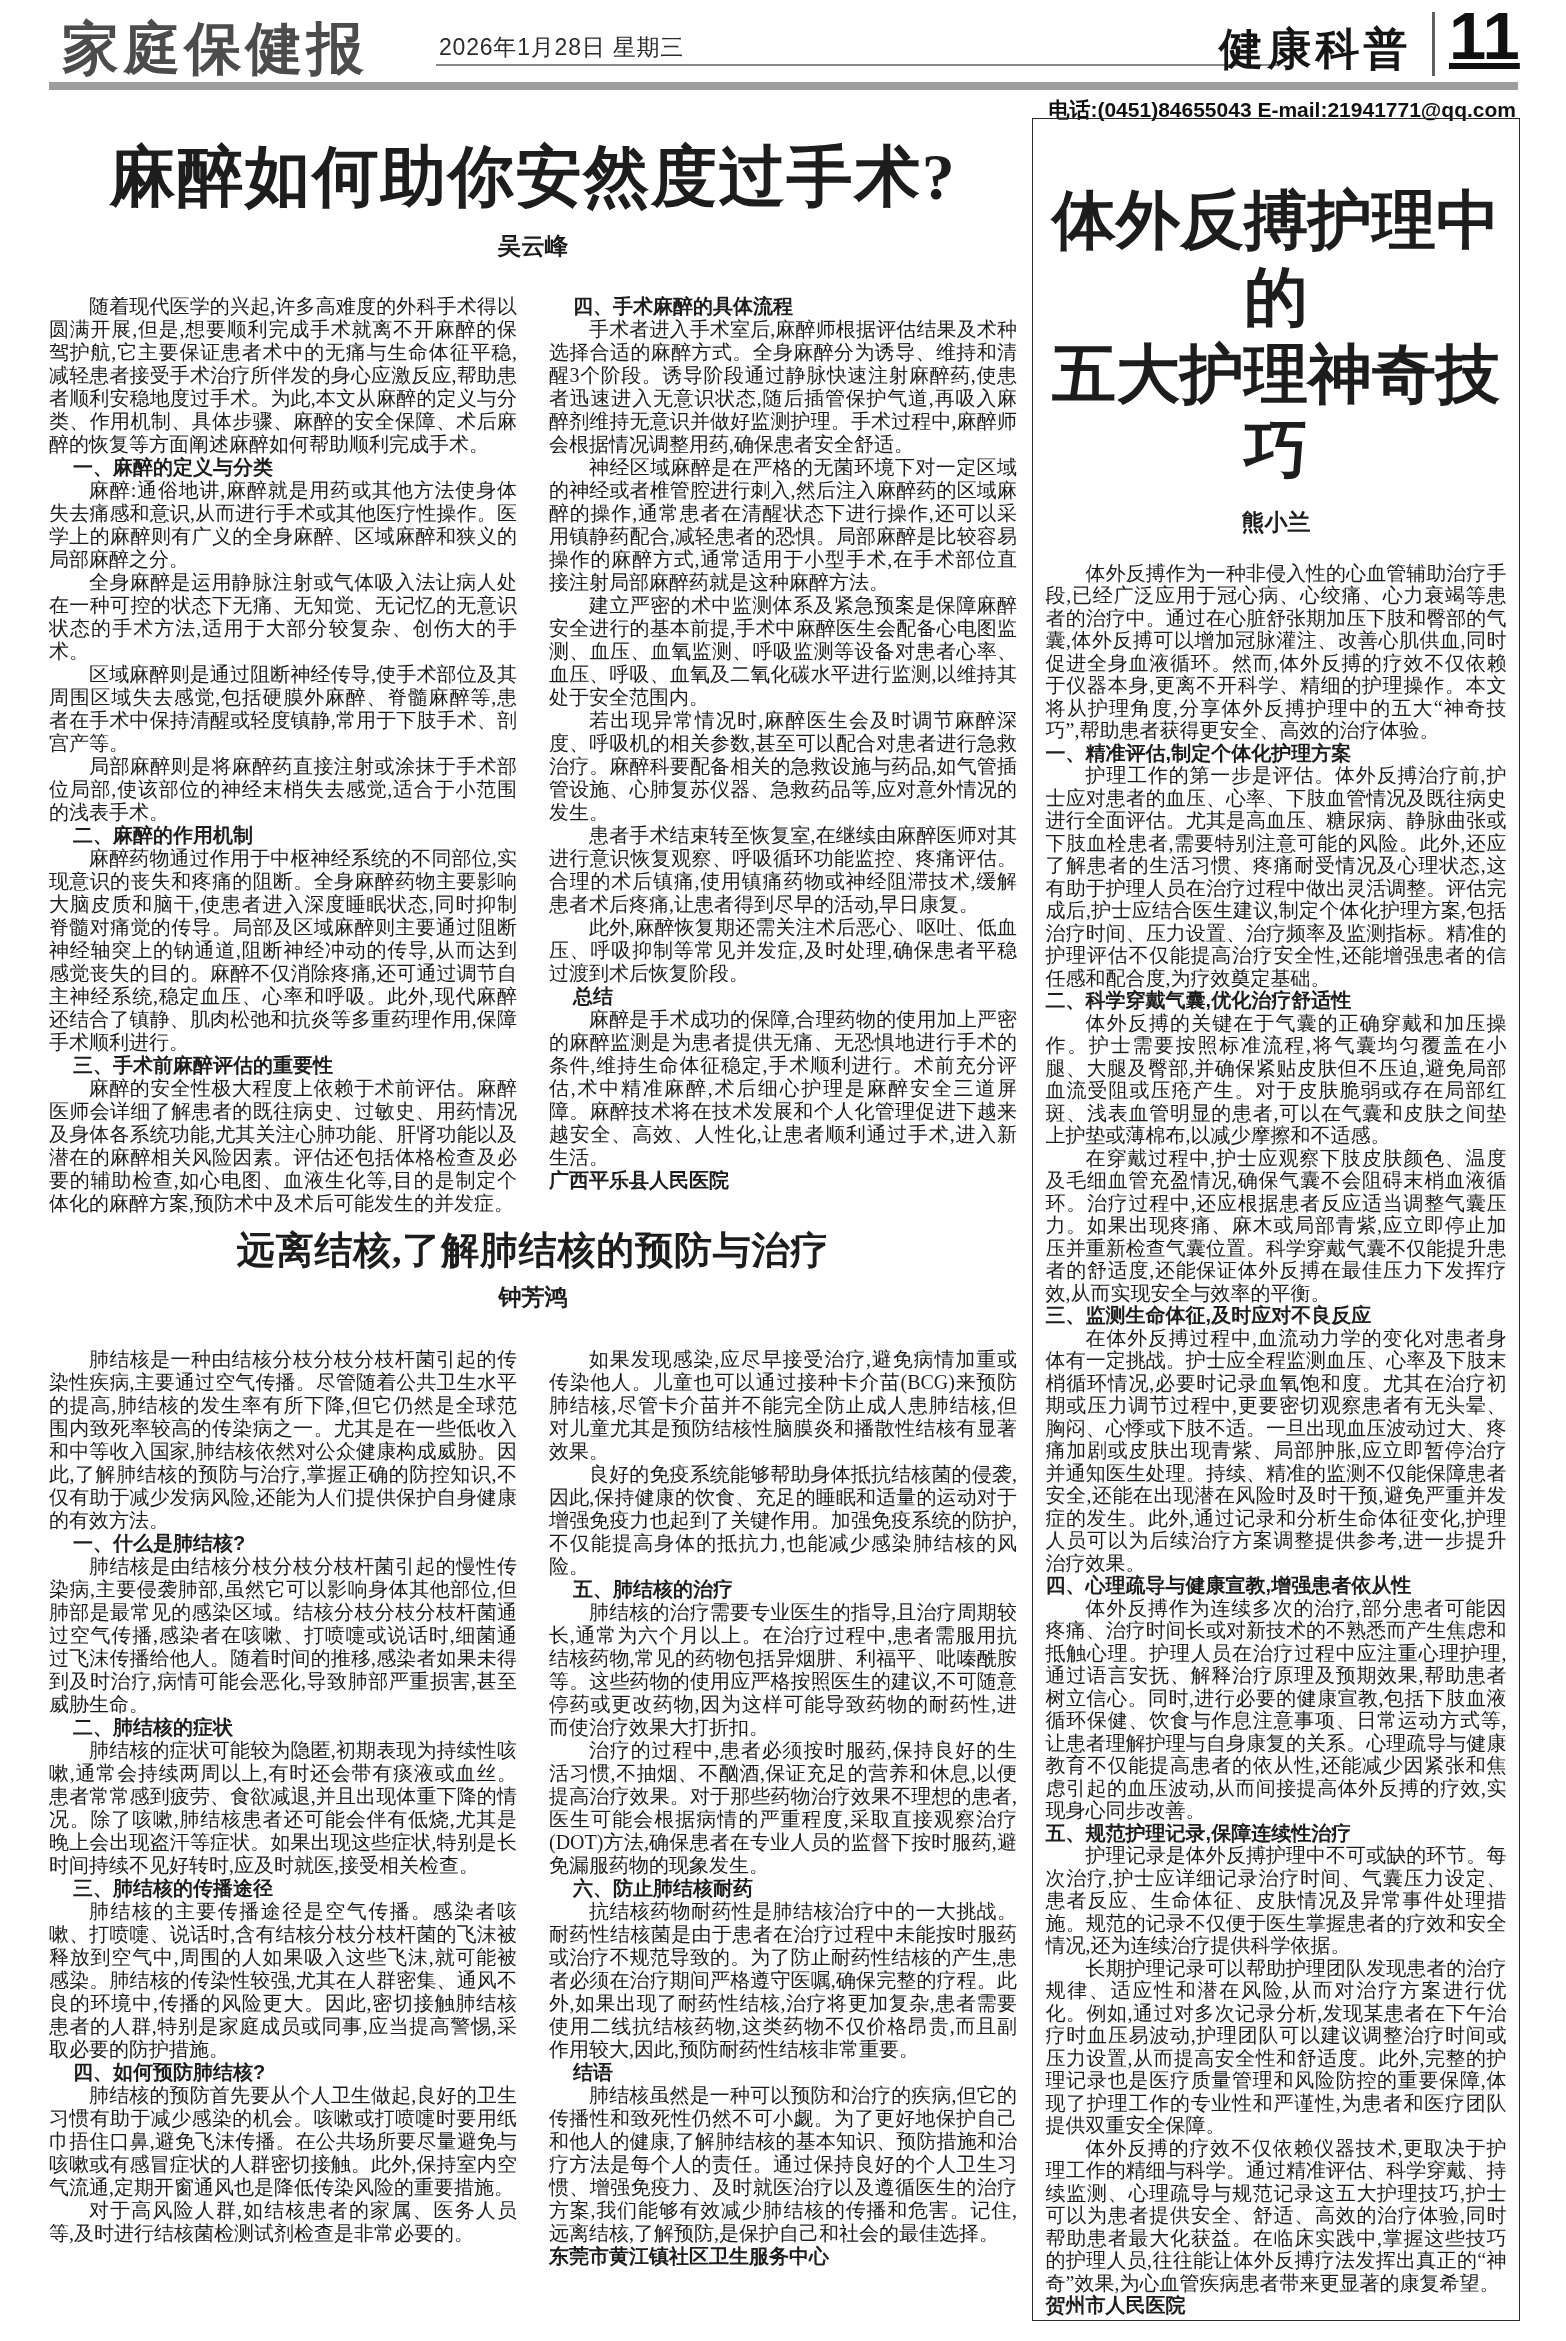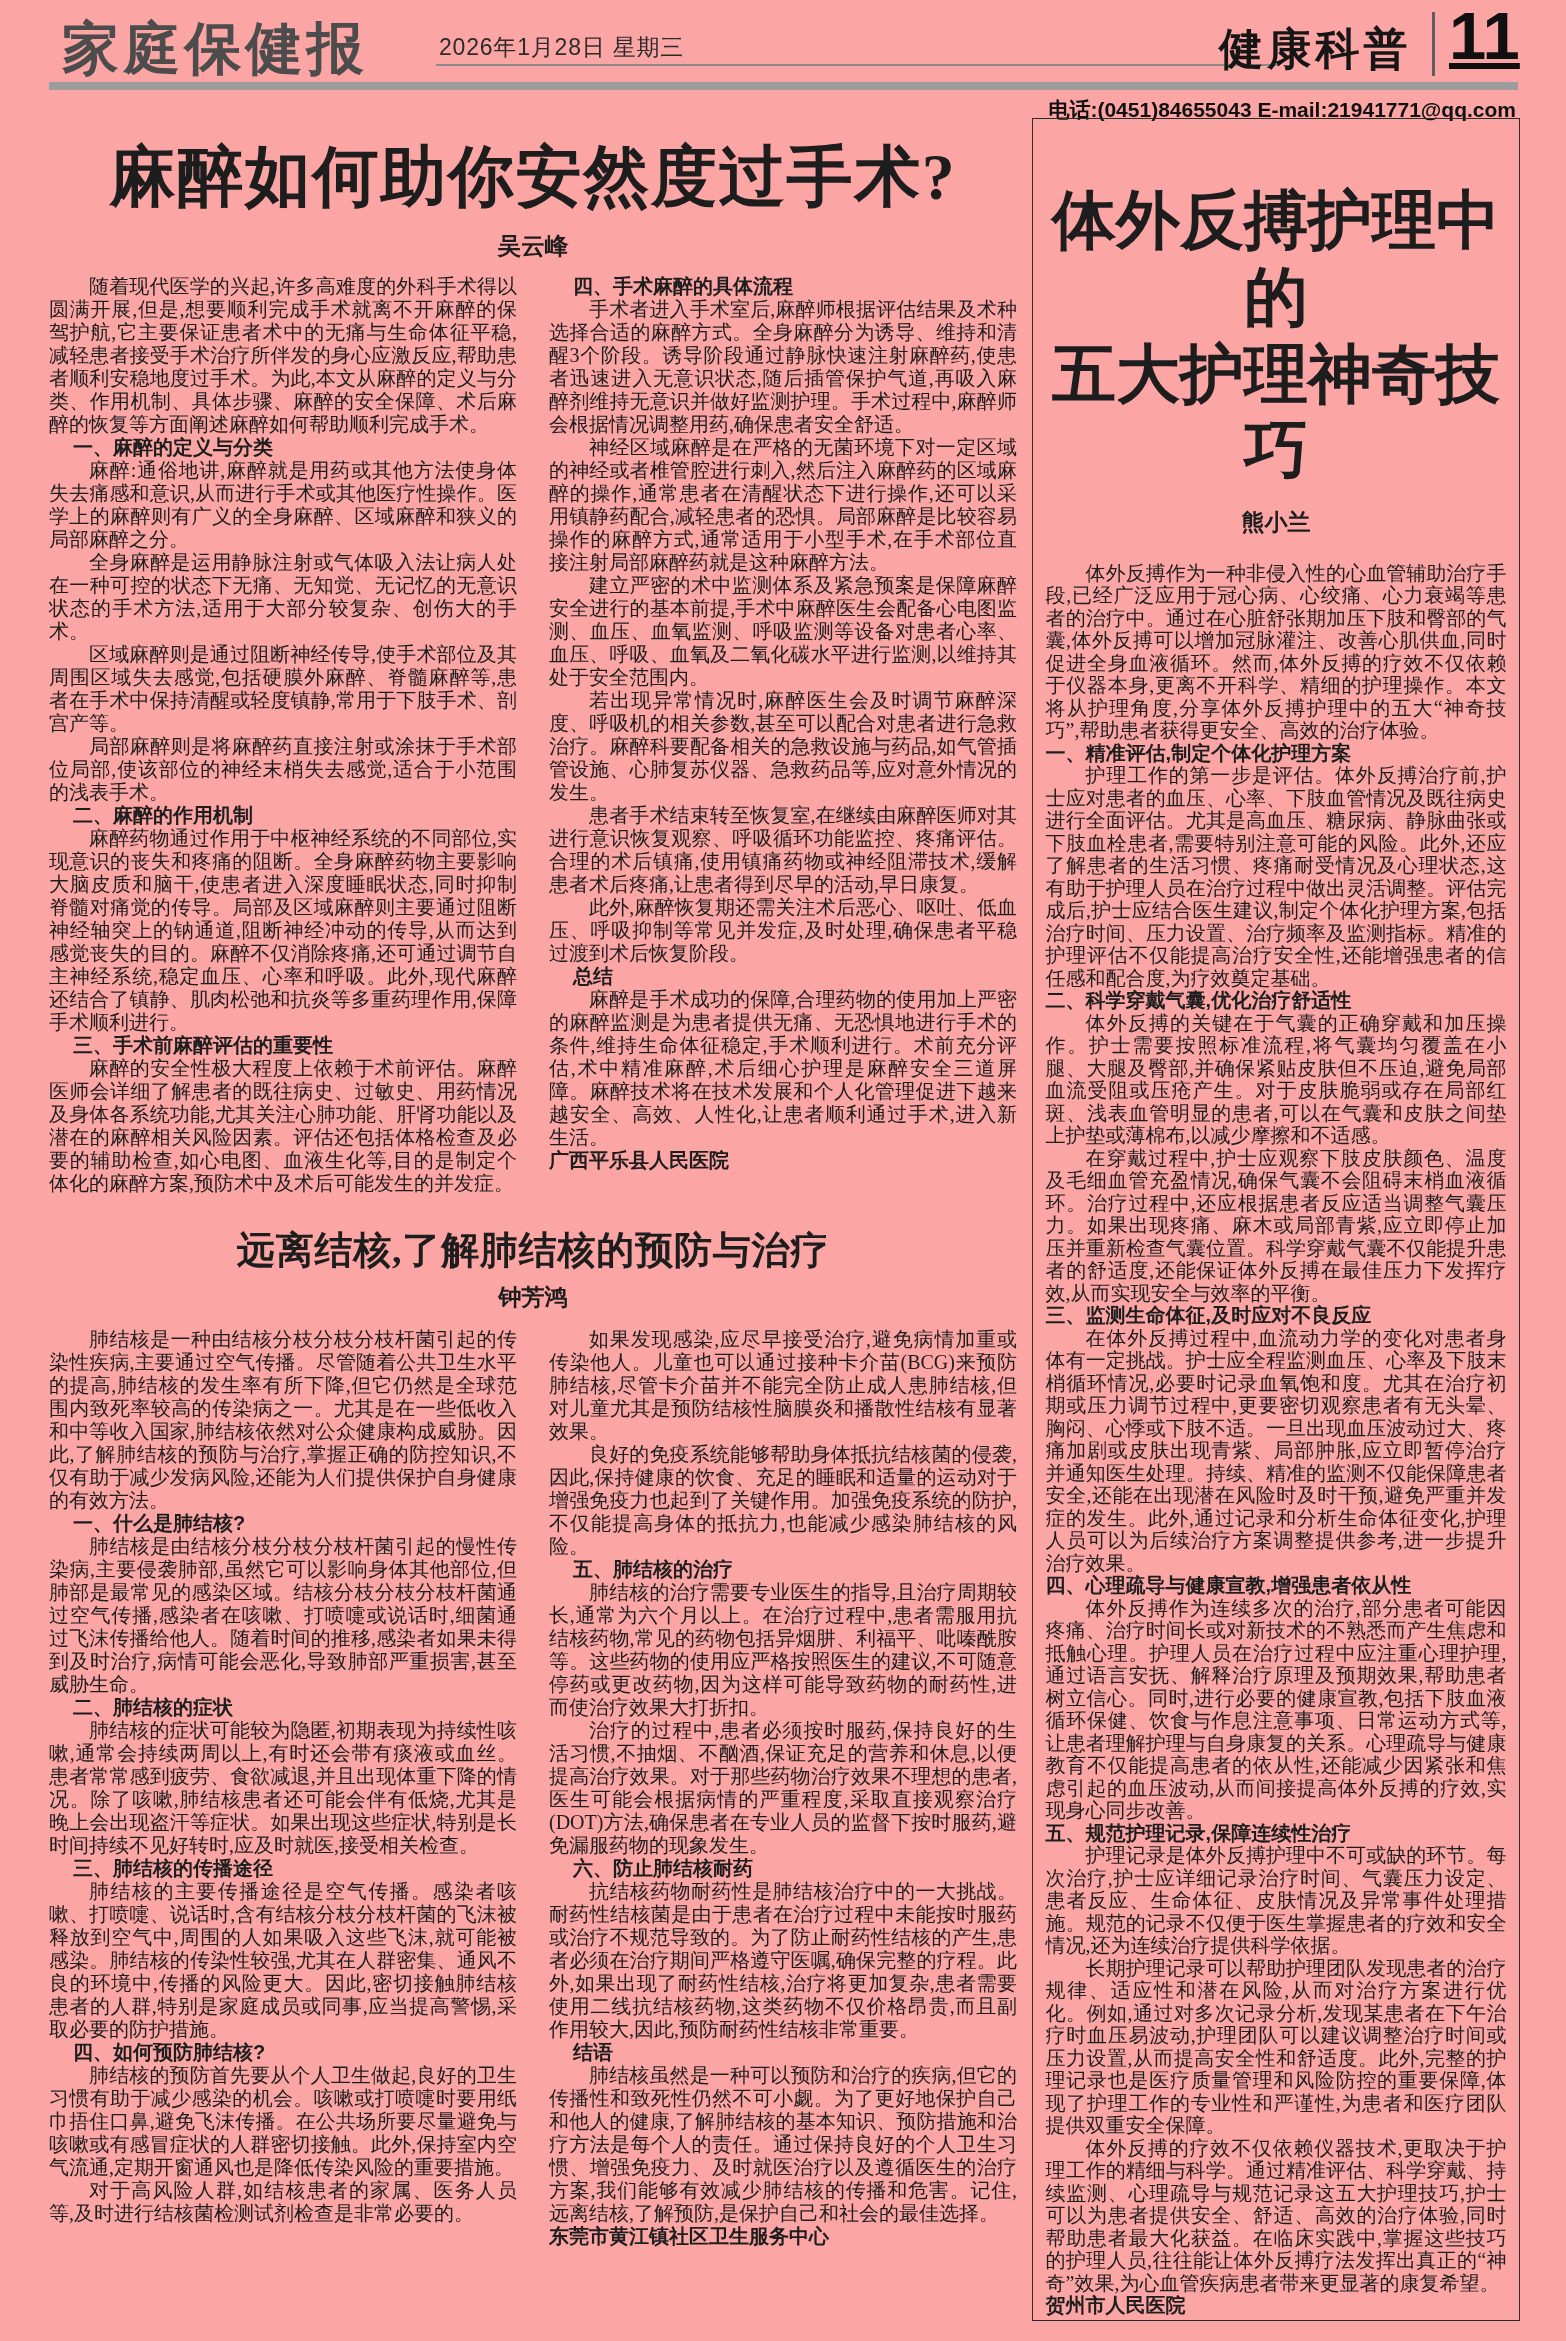--- a/index.html
+++ b/index.html
@@ -1,19 +1,19 @@
 <!DOCTYPE html>
 <html lang="zh" style="font-size:13.5px"><head>
 <meta charset="utf-8">
 <style>
   html,body{margin:0;padding:0;}
   body{background:#e9e9e7;}
   .page{
     position:relative;width:1566px;height:2342px;margin:0 auto;
-    background:#fca5a5;color:#1d1d1d;overflow:hidden;
+    background:#ffffff;color:#1d1d1d;overflow:hidden;
     font-family:"Liberation Serif","DejaVu Serif",serif;
   }
   
   .paper-name{position:absolute;left:62px;top:20px;font-size:57px;font-weight:900;
     color:#4c4c4c;letter-spacing:4.2px;line-height:1;}
   .masthead-date{position:absolute;left:439px;top:32px;font-size:23px;color:#2b2b2b;
     font-family:"Liberation Sans","DejaVu Sans",sans-serif;letter-spacing:0.8px;}
   .date-rule{position:absolute;left:436px;top:64px;width:842px;height:1.7px;background:#8a8a8a;}
   .section-title{position:absolute;left:1219px;top:20px;font-size:44px;color:#161616;
     letter-spacing:4.2px;font-weight:600;}
@@ -23,21 +23,21 @@
   .thick-rule{position:absolute;left:49px;top:82px;width:1469px;height:7.6px;background:#9d9d9d;}
   .contact{position:absolute;right:50px;top:96px;font-size:21px;font-weight:700;color:#111;
     font-family:"Liberation Sans","DejaVu Sans",sans-serif;}
   
   .p{margin:0;text-indent:2em;text-align:justify;}
   .h{margin:0;text-indent:1.2em;font-weight:bold;text-align:left;
      font-family:"Liberation Sans","DejaVu Sans",sans-serif;}
   .byline{margin:0;text-align:left;font-weight:bold;padding-right:0.3em;
      font-family:"Liberation Sans","DejaVu Sans",sans-serif;}
   .cols{display:flex;gap:32px;}
-  .colx{width:468px;font-size:20px;line-height:23px;}
+  .colx{width:468px;font-size:20px;line-height:23px;margin-top:20px;}
   
   .a1{position:absolute;left:49px;top:125px;width:968px;}
   .a1-title{margin:16px;text-align:center;font-size:66px;font-weight:bold;letter-spacing:1.7px;line-height:1.1;}
   .a1-author{margin:8.4px 0 13.5px;text-align:center;font-size:23.6px;font-weight:bold;
      font-family:"Liberation Sans","DejaVu Sans",sans-serif;}
   
   .ecp-box{position:absolute;left:1032px;top:118px;width:488px;height:2203px;
      border:1.7px solid #2b2b2b;box-sizing:border-box;padding:0 12.6px;}
   .ecp-title{margin:64px 0 0;text-align:center;font-size:64px;font-weight:bold;line-height:1.2;}
   .ecp-author{margin:17px 0 23.6px;text-align:center;font-size:23px;font-weight:bold;

